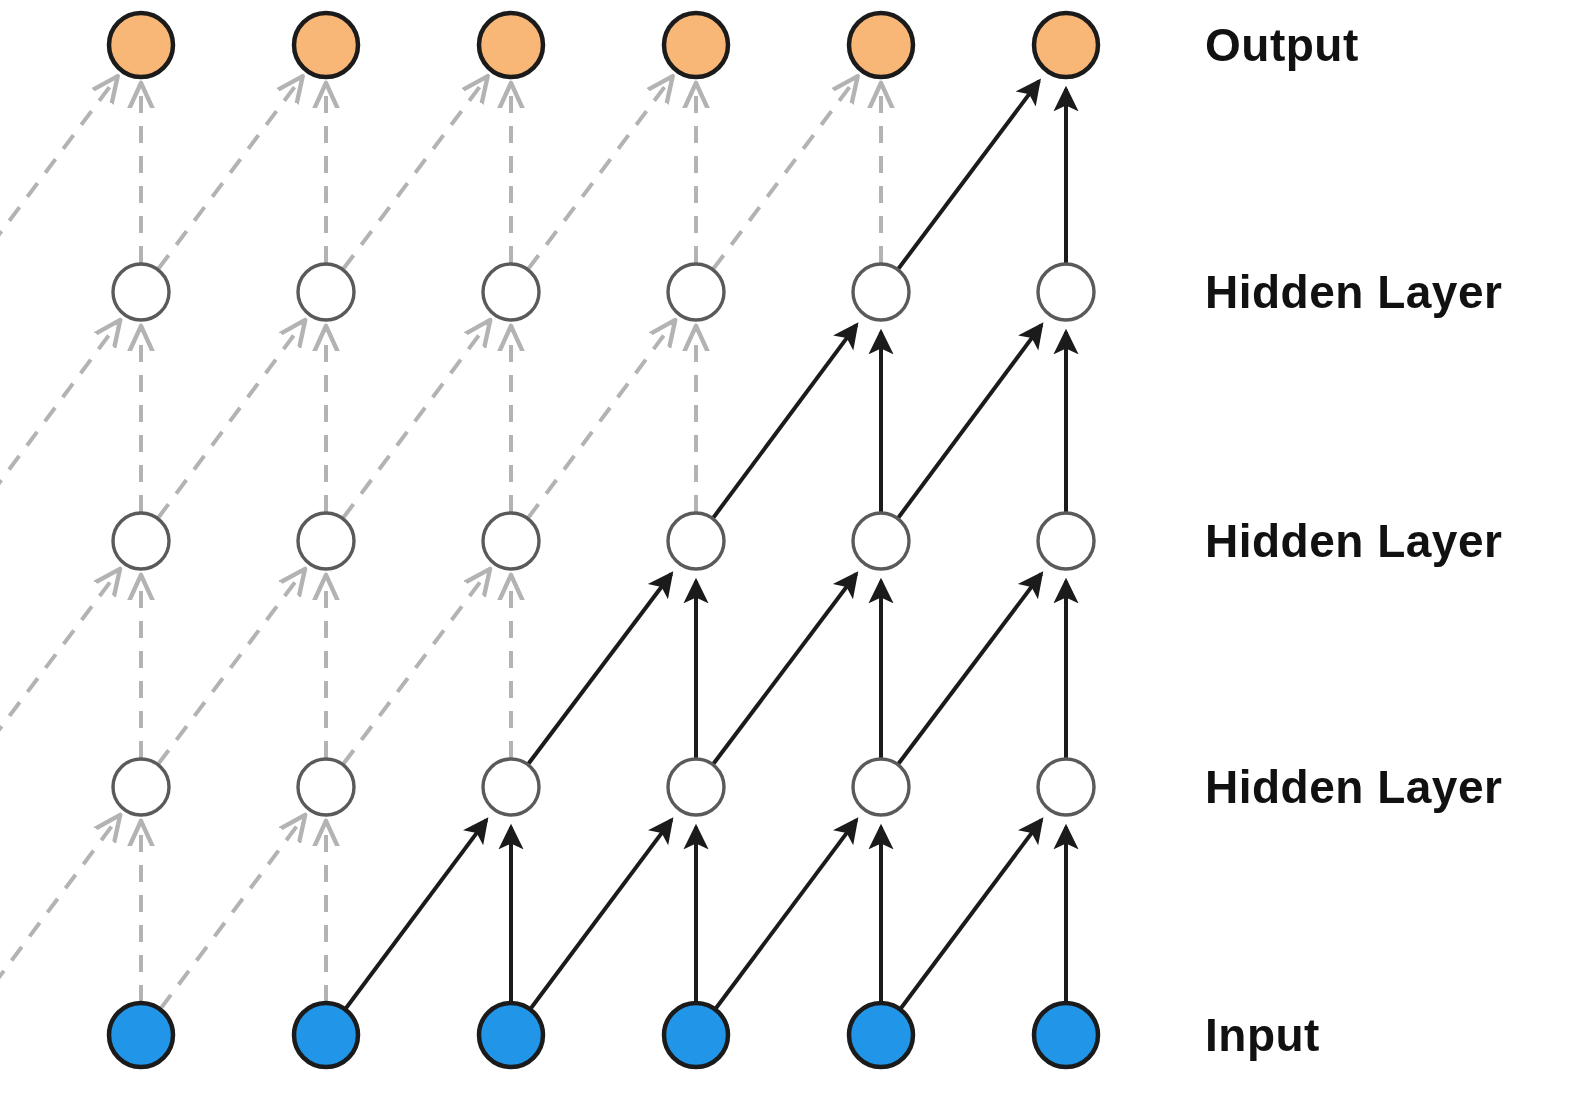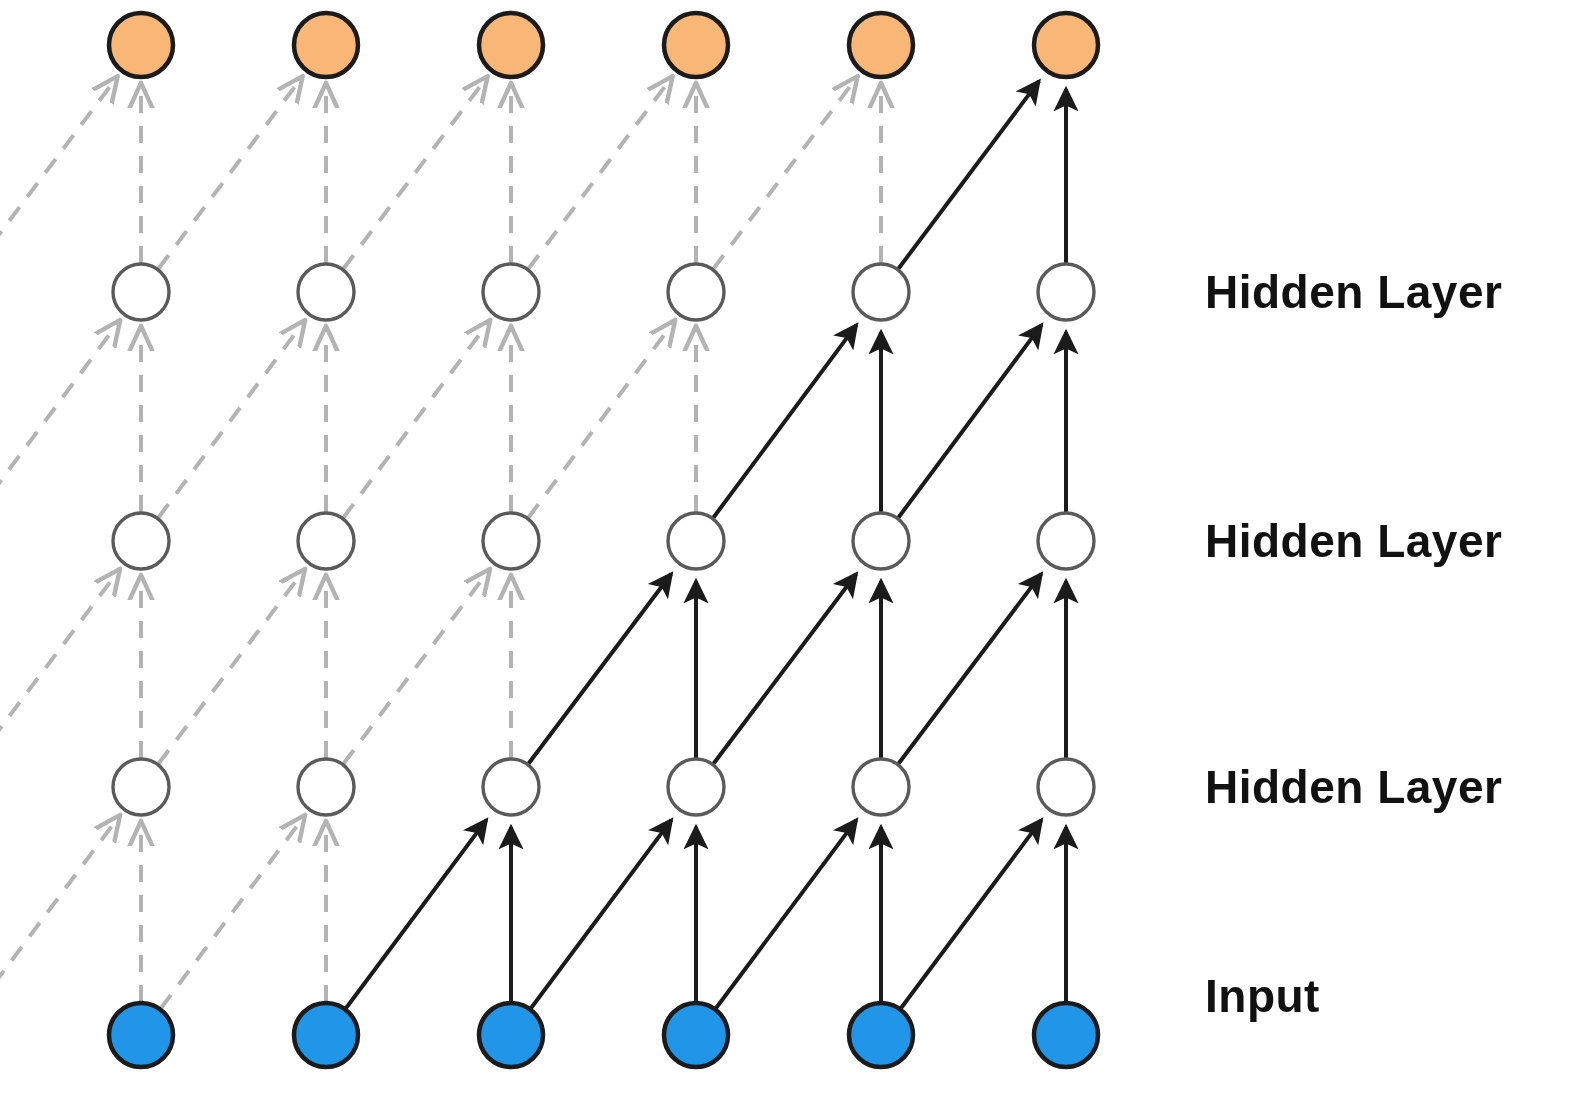--- a/index.html
+++ b/index.html
@@ -130,18 +130,19 @@
         <circle cx="1066" cy="787" r="28" fill="#ffffff" stroke="#5a5a5a" stroke-width="3.4"></circle>
         <circle cx="141" cy="1035" r="32" fill="#2196E8" stroke="#1b1b1b" stroke-width="4.5"></circle>
         <circle cx="326" cy="1035" r="32" fill="#2196E8" stroke="#1b1b1b" stroke-width="4.5"></circle>
         <circle cx="511" cy="1035" r="32" fill="#2196E8" stroke="#1b1b1b" stroke-width="4.5"></circle>
         <circle cx="696" cy="1035" r="32" fill="#2196E8" stroke="#1b1b1b" stroke-width="4.5"></circle>
         <circle cx="881" cy="1035" r="32" fill="#2196E8" stroke="#1b1b1b" stroke-width="4.5"></circle>
         <circle cx="1066" cy="1035" r="32" fill="#2196E8" stroke="#1b1b1b" stroke-width="4.5"></circle>
       </g>
   </svg>
 
+  <div class="layer-label" id="label-0" style="left: 1205px; top: 45px;">Output</div>
   <div class="layer-label" id="label-1" style="left: 1205px; top: 292px;">Hidden Layer</div>
   <div class="layer-label" id="label-2" style="left: 1205px; top: 541px;">Hidden Layer</div>
   <div class="layer-label" id="label-3" style="left: 1205px; top: 787px;">Hidden Layer</div>
-  <div class="layer-label" id="label-4" style="left: 1205px; top: 996px;">Input</div>
+  <div class="layer-label" id="label-4" style="left: 1205px; top: 1035px;">Input</div>
 
 </div>
 
 </body></html>

